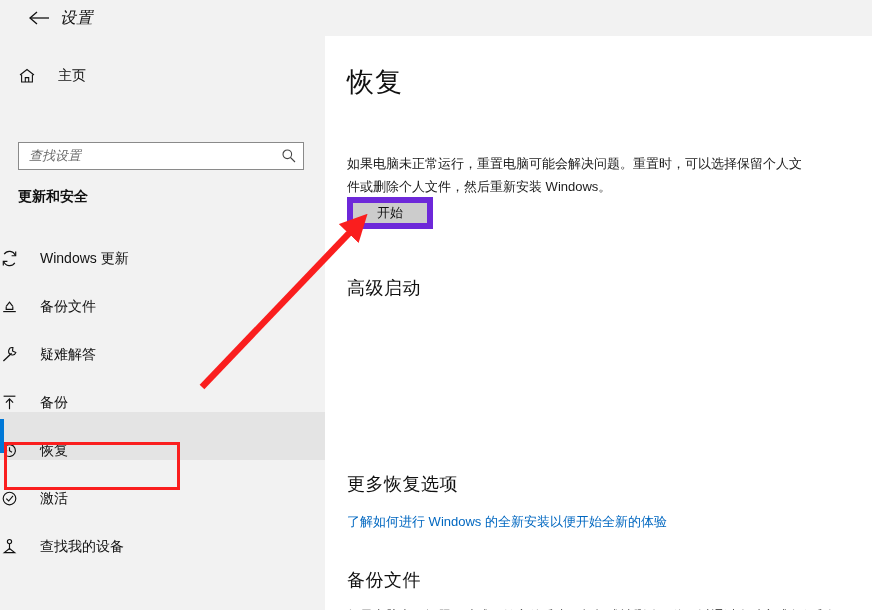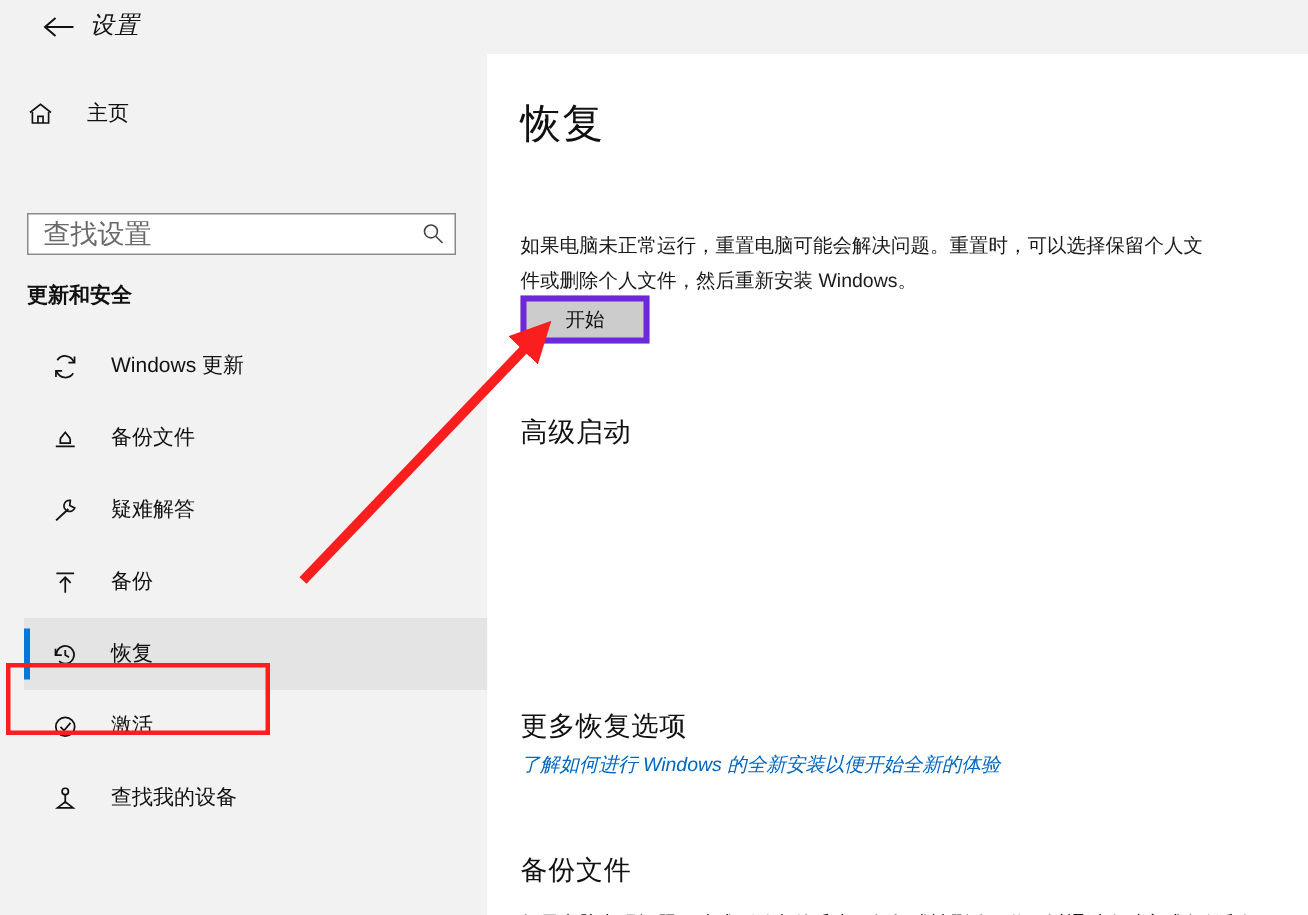--- a/index.html
+++ b/index.html
@@ -83,25 +83,26 @@
     height: 28px;
     box-sizing: border-box;
     background: #ffffff;
     border: 1px solid #8a8a8a;
     display: flex;
     align-items: center;
     cursor: text;
   }
   .search-box .ph {
     flex: 1;
-    font-size: 18px;
+    font-size: 13px;
     color: #6a6a6a;
     padding-left: 10px;
     white-space: nowrap;
     overflow: hidden;
+    font-style: italic;
   }
   .search-box .mag {
     width: 28px;
     display: flex;
     align-items: center;
     justify-content: center;
   }
   .group-title {
     position: absolute;
     left: 18px; top: 152px;
@@ -111,25 +112,23 @@
   }
   .nav {
     position: absolute;
     left: 0; top: 184px;
     width: 325px;
   }
   .nav-item {
     position: relative;
     height: 48px;
     display: flex;
-    align-items: center;
-    padding-left: 18px;
+    align-items: flex-end;
     box-sizing: border-box;
     cursor: pointer;
-    margin-left: 16px;
   }
   .nav-item .ic {
     width: 28px;
     display: flex;
     align-items: center;
     justify-content: flex-start;
     flex: none;
   }
   .nav-item .lbl {
     font-size: 14px;
@@ -194,21 +193,21 @@
     left: 22px;
     width: 465px;
     font-size: 13px;
     line-height: 23px;
     color: #1a1a1a;
   }
   .btn {
     position: absolute;
     left: 22px;
     background: #cccccc;
-    border: 4px solid #6d28d9;
+    border: 6px solid #6d28d9;
     box-sizing: border-box;
     height: 32px;
     min-width: 86px;
     display: flex;
     align-items: center;
     justify-content: center;
     font-size: 13px;
     color: #111111;
     padding: 0 14px;
     cursor: pointer;
@@ -373,21 +372,21 @@
   <div class="content">
 
     <div class="page-title">恢复</div>
 
     <div class="body-text" style="top:116px;">如果电脑未正常运行，重置电脑可能会解决问题。重置时，可以选择保留个人文件或删除个人文件，然后重新安装 Windows。</div>
     <div class="btn" style="top:161px; width:86px;">开始</div>
 
     <div class="sec-head" style="top:240px;">高级启动</div>
 
     <div class="sec-head" style="top:436px;">更多恢复选项</div>
-    <div class="link" style="top:465px;font-style:italic;">了解如何进行 Windows 的全新安装以便开始全新的体验</div>
+    <div class="link" style="top:477px;">了解如何进行 Windows 的全新安装以便开始全新的体验</div>
 
     <div class="sec-head" style="top:532px;">备份文件</div>
     <div class="body-text" style="top:568px; width:520px;">如果电脑出现问题，造成原始文件丢失、损坏或被删除，你可以通过多种方式备份和还</div>
 
   </div>
 
   <div class="anno-rect"></div>
 
   <svg class="anno-arrow" viewBox="0 0 872 610">
     <defs>

